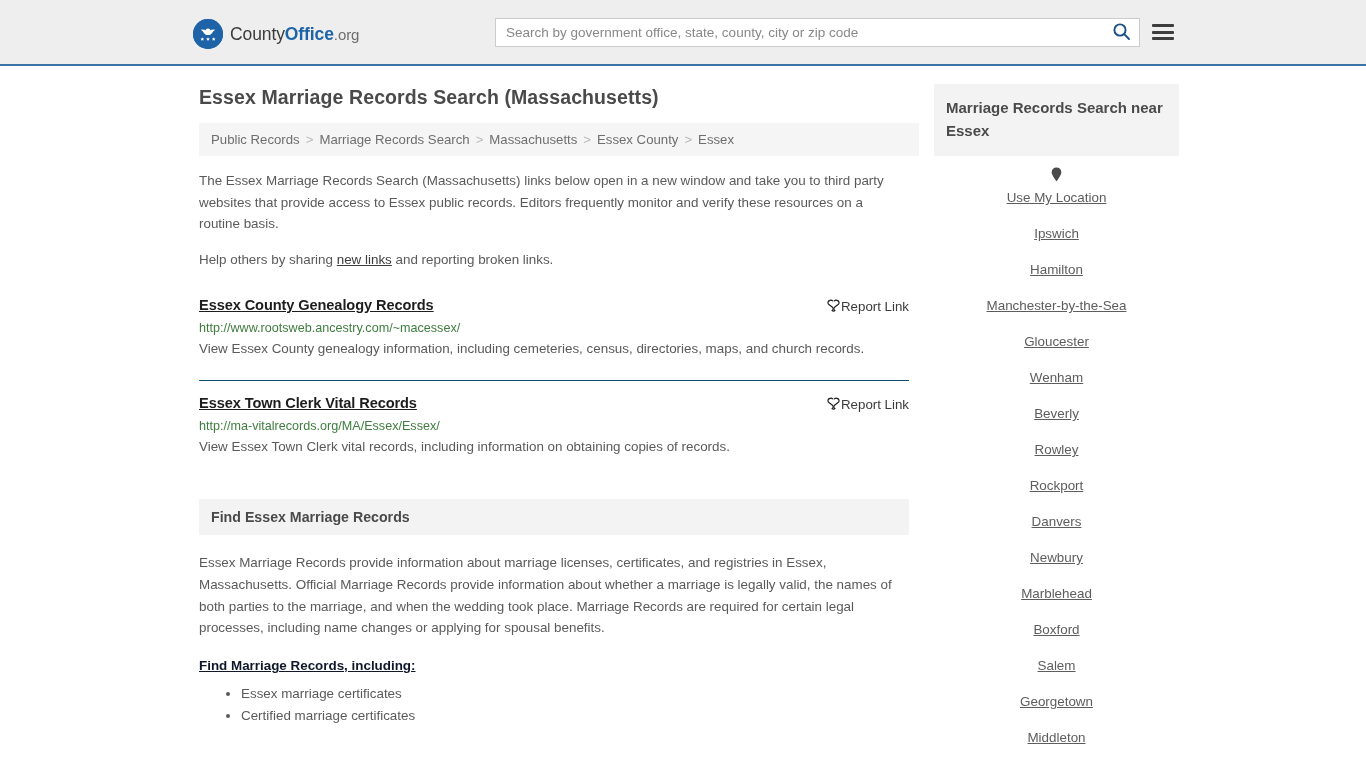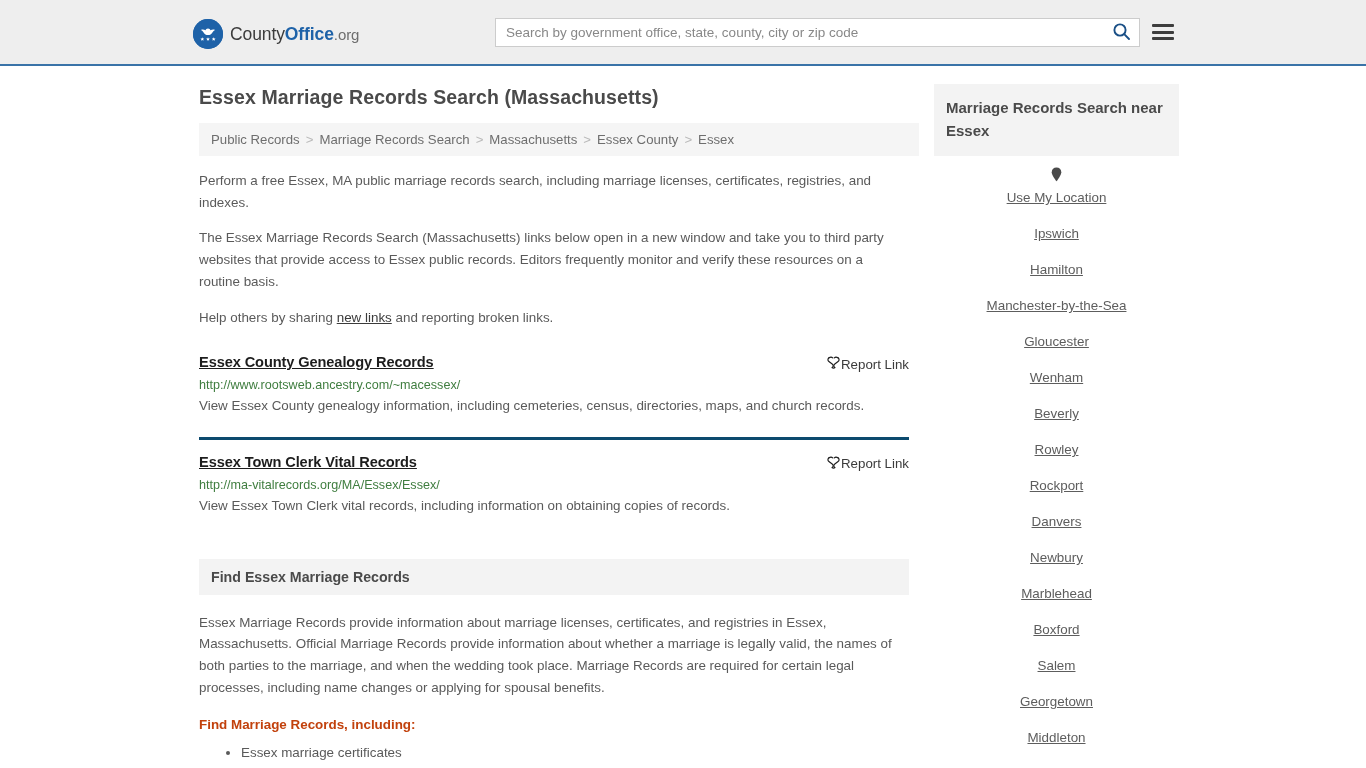--- a/index.html
+++ b/index.html
@@ -145,21 +145,21 @@
     text-decoration: underline;
     font-weight: normal;
   }
 
   
   .results { margin-left: 10px; margin-top: 22px; padding-right: 10px; }
   .result {
     padding: 4px 0 12px 0;
   }
   .result + .result {
-    border-top: 3px solid #0c4a6e;
+    border-top: 1px solid #0c4a6e;
     padding-top: 14px;
     margin-top: 8px;
   }
   .result-head {
     display: flex;
     align-items: flex-start;
     justify-content: space-between;
   }
   .result-title {
     font-size: 14.6px;
@@ -206,22 +206,23 @@
   }
   .find-body p {
     font-size: 13.4px;
     line-height: 1.62;
     color: #5a5a5a;
     margin: 17px 0 0 0;
     padding-right: 8px;
   }
   .find-body .sub {
     font-weight: bold;
-    color: #c2410c;
+    color: #0f172a;
     margin-top: 16px;
+    text-decoration: underline;
   }
   .find-body ul {
     margin: 7px 0 0 0;
     padding-left: 42px;
     list-style: disc;
   }
   .find-body li {
     font-size: 13.4px;
     color: #5a5a5a;
     line-height: 1.55;
@@ -304,21 +305,20 @@
         <a href="#">Marriage Records Search</a>
         <span class="sep">&gt;</span>
         <a href="#">Massachusetts</a>
         <span class="sep">&gt;</span>
         <a href="#">Essex County</a>
         <span class="sep">&gt;</span>
         <a href="#">Essex</a>
       </nav>
 
       <div class="intro">
-        <p>Perform a free Essex, MA public marriage records search, including marriage licenses, certificates, registries, and indexes.</p>
         <p>The Essex Marriage Records Search (Massachusetts) links below open in a new window and take you to third party websites that provide access to Essex public records. Editors frequently monitor and verify these resources on a routine basis.</p>
         <p><span>Help others by sharing </span><a href="#">new links</a><span> and reporting broken links.</span></p>
       </div>
 
       <div class="results">
 
         <div class="result">
           <div class="result-head">
             <a href="#" class="result-title">Essex County Genealogy Records</a>
             <a href="#" class="report-link">

